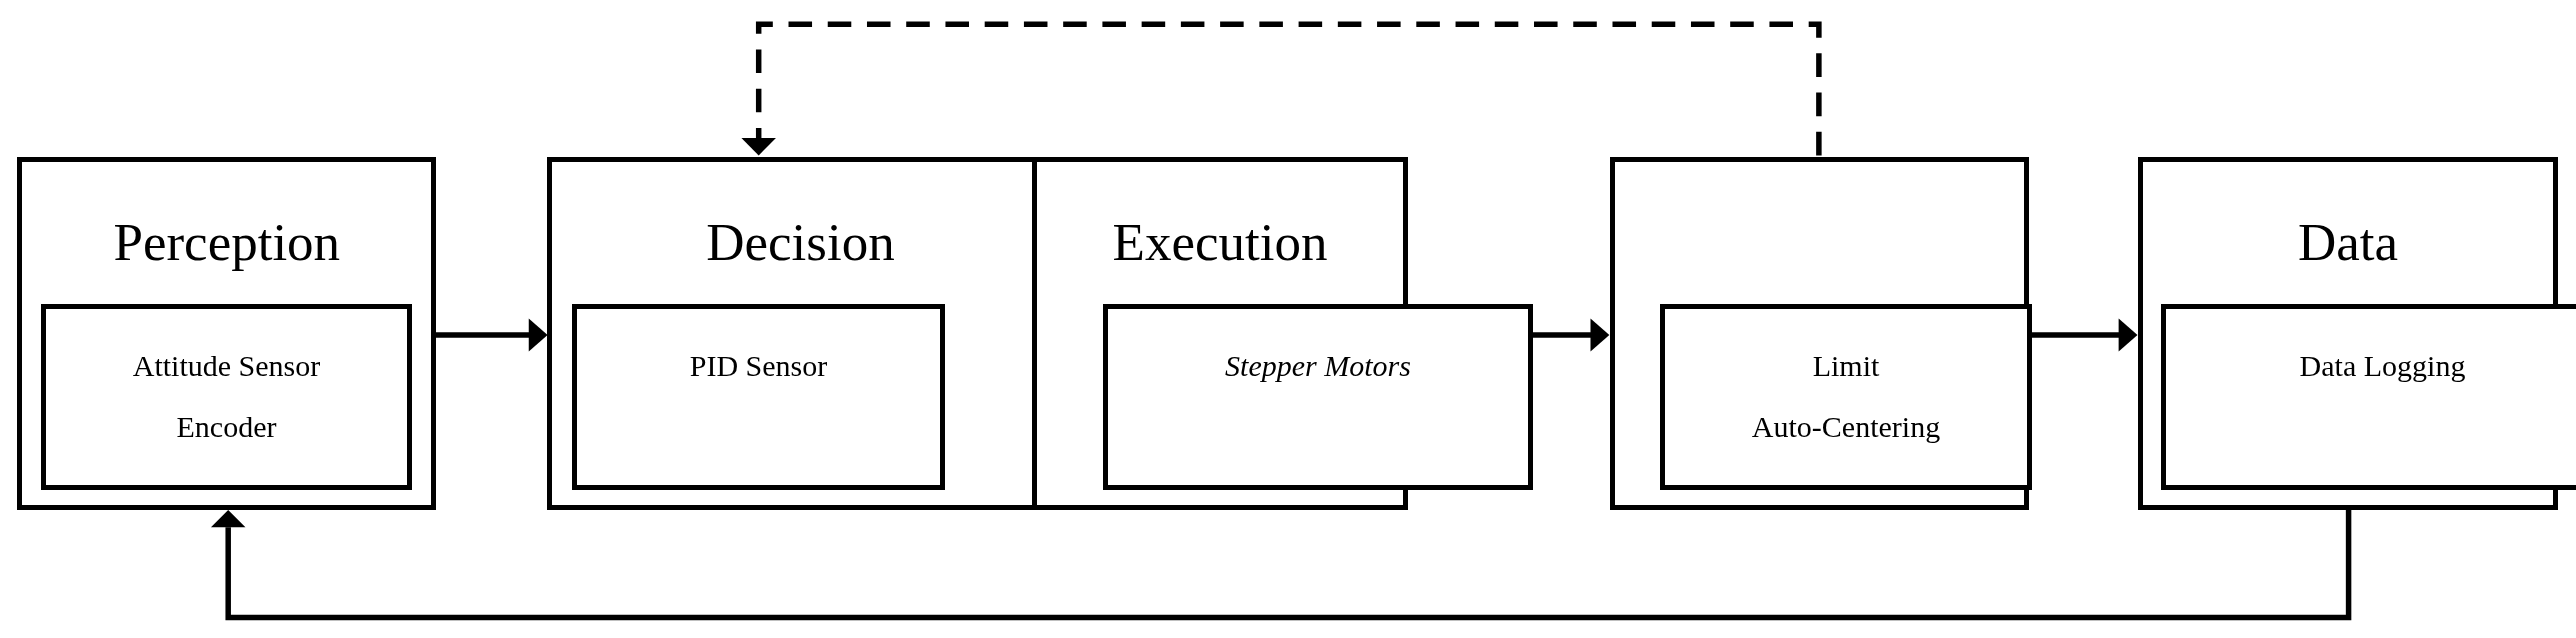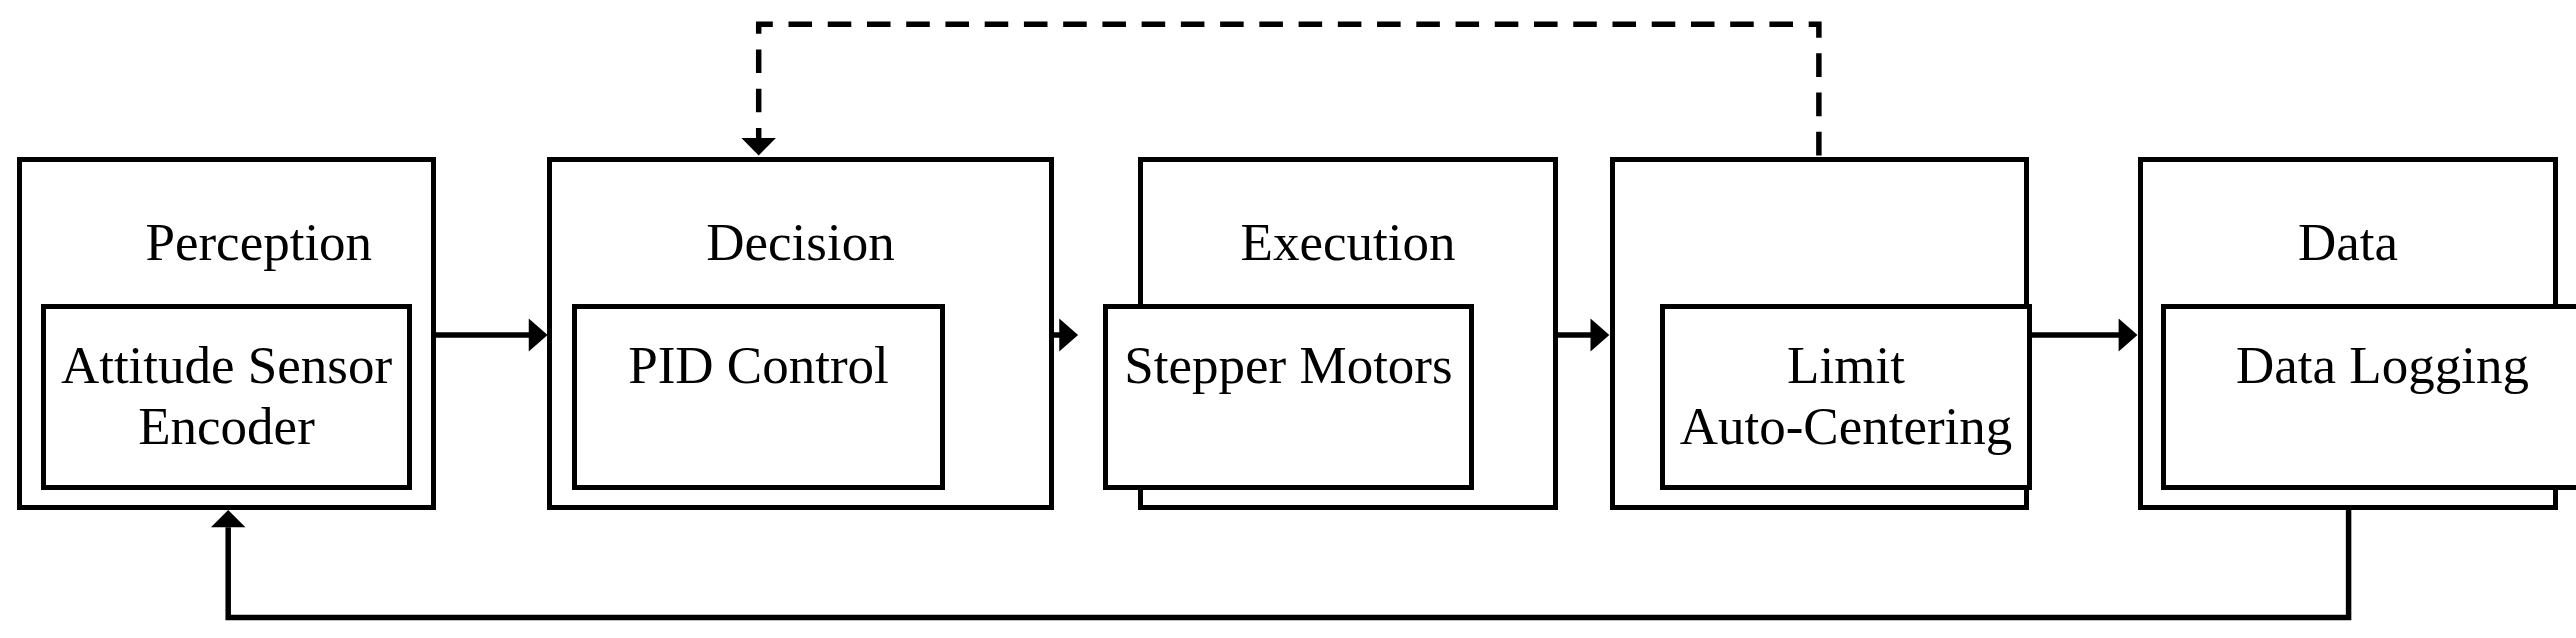--- a/index.html
+++ b/index.html
@@ -24,33 +24,33 @@
     border: 5.5px solid #000; box-sizing: border-box;
     background: #ffffff;
   }
   .stage-title {
     position: absolute; top: 203px; height: 79px;
     line-height: 79px; font-size: 53px;
     text-align: center; white-space: nowrap;
   }
   .component-label {
     position: absolute; top: 335px;
-    font-size: 53px; line-height: 61px;
+    font-size: 30px; line-height: 61px;
     text-align: center; white-space: pre-line;
   }
 
   
-  .s0.stage-box, .s0.stage-title { left: 17.3px;   width: 419px; padding-left: 32px; }
+  .s0.stage-box, .s0.stage-title { left: 17.3px;   width: 419px; }
   .s0.inner-box, .s0.component-label { left: 41px;   width: 371px; }
 
   .s1.stage-box, .s1.stage-title { left: 547px;  width: 507px; }
   .s1.inner-box, .s1.component-label { left: 572px;  width: 373px; }
 
-  .s2.stage-box, .s2.stage-title { left: 1138px; width: 420px; }
-  .s2.inner-box, .s2.component-label { left: 1103px; width: 371px; }
+  .s2.stage-box, .s2.stage-title { left: 1032px; width: 376px; }
+  .s2.inner-box, .s2.component-label { left: 1103px; width: 430px; font-style: italic; }
 
   .s3.stage-box, .s3.stage-title { left: 1610px; width: 419px; }
   .s3.inner-box, .s3.component-label { left: 1632px; width: 372px; margin-left: 28px; }
 
   .s4.stage-box, .s4.stage-title { left: 2138px; width: 420px; }
   .s4.inner-box, .s4.component-label { left: 2161px; width: 443px; }
 
   .solid-line   { stroke: #000; stroke-width: 7; fill: none; }
   .dashed-line  { stroke: #000; stroke-width: 7; fill: none; stroke-dasharray: 30 20; }
   .arrow-head   { fill: #000; stroke: none; }
@@ -92,21 +92,21 @@
 
   <div class="stage-box s0"></div>
   <div class="stage-title s0">Perception</div>
   <div class="inner-box s0"></div>
   <div class="component-label s0">Attitude Sensor
 Encoder</div>
 
   <div class="stage-box s1"></div>
   <div class="stage-title s1">Decision</div>
   <div class="inner-box s1"></div>
-  <div class="component-label s1">PID Control</div>
+  <div class="component-label s1">PID Sensor</div>
 
   <div class="stage-box s2"></div>
   <div class="stage-title s2">Execution</div>
   <div class="inner-box s2"></div>
   <div class="component-label s2">Stepper Motors</div>
 
   <div class="stage-box s3"></div>
   <div class="inner-box s3"></div>
   <div class="component-label s3">Limit
 Auto-Centering</div>

